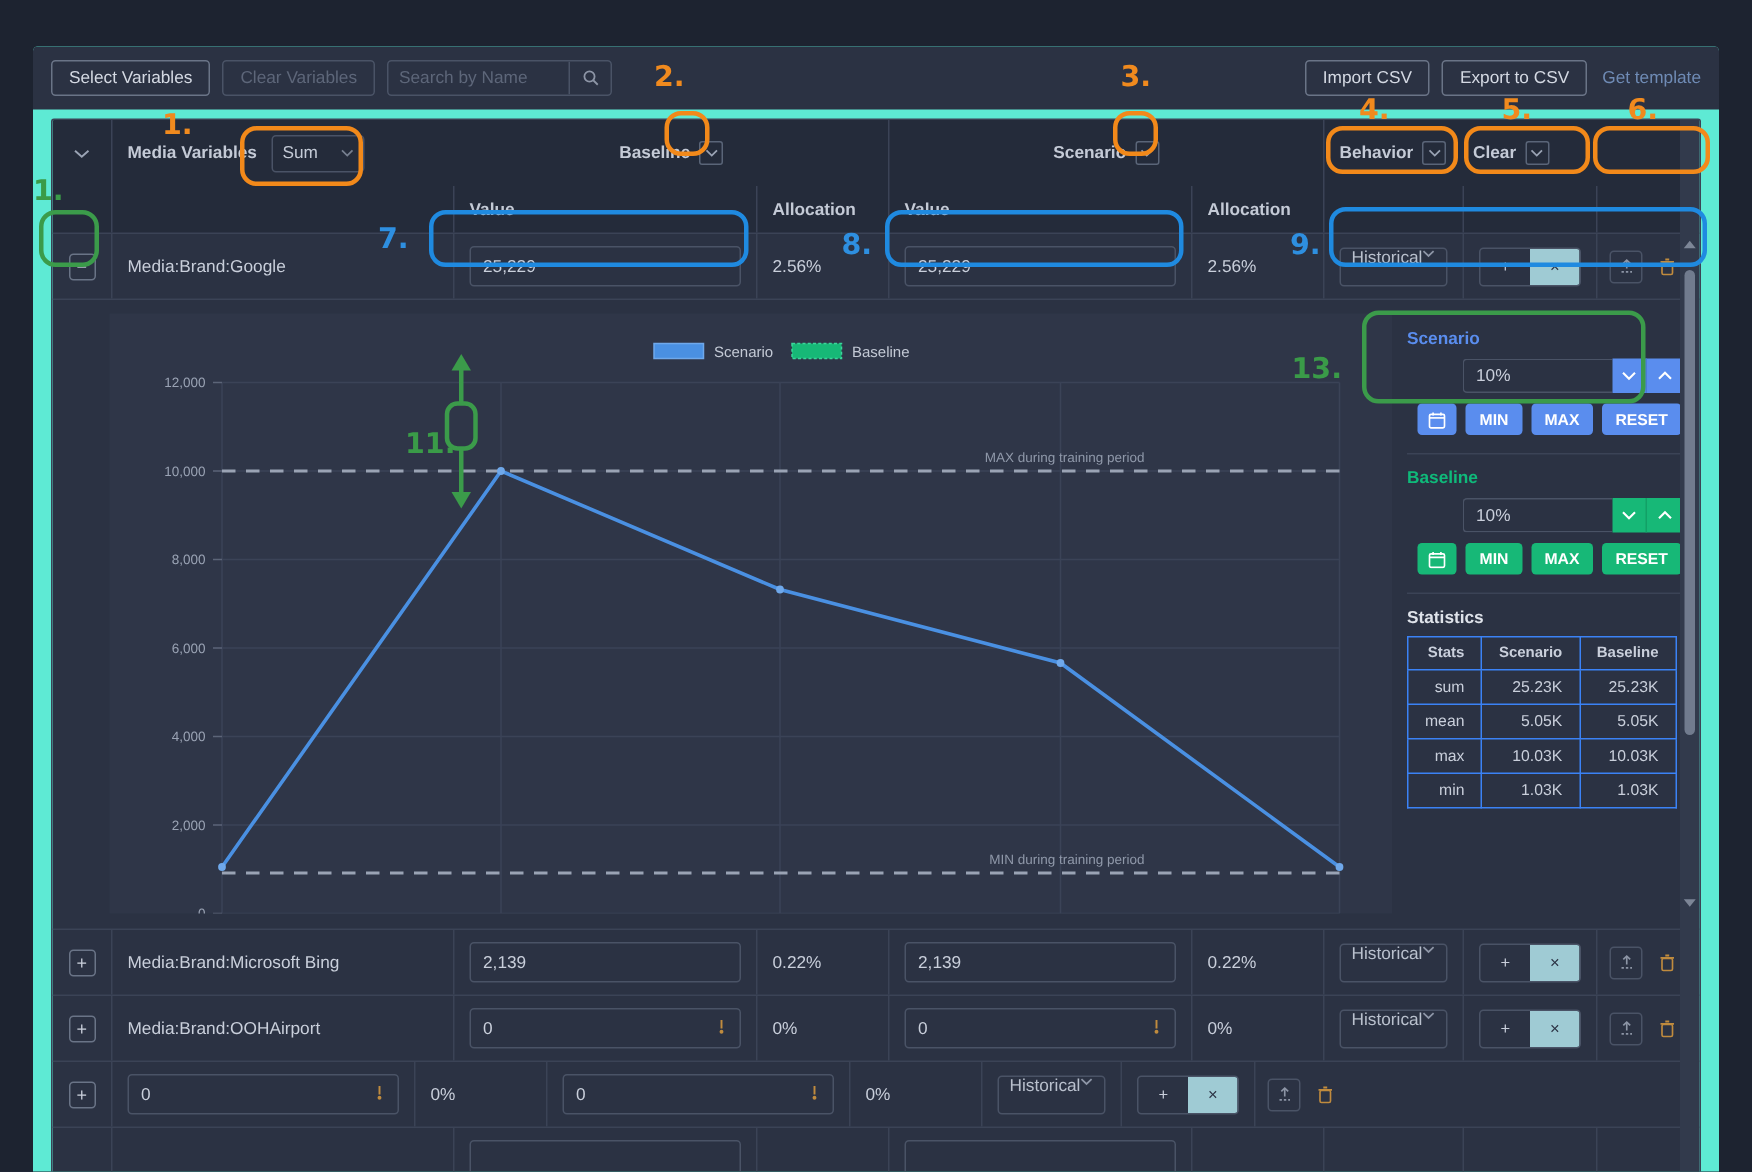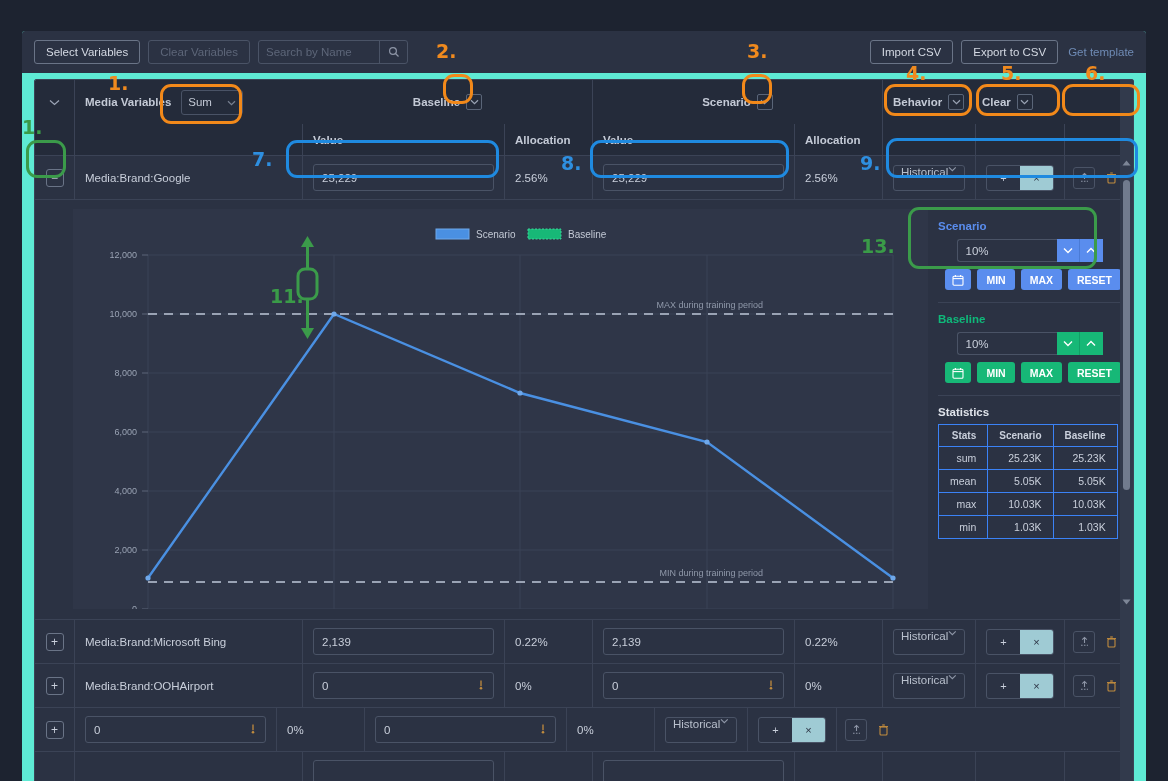--- a/index.html
+++ b/index.html
@@ -185,21 +185,21 @@
     background: #2f3648; position: relative;
   }
   .sidepanel {
     flex: 1; padding: 14px 12px 0 10px; position: relative;
   }
 
   .sp-title { font-size: 11.5px; font-weight: bold; margin-bottom: 7px; }
   .sp-title.scenario { color: #5a8dee; }
   .sp-title.baseline { color: #0fb97a; }
 
-  .pctrow { display: flex; align-items: stretch; height: 23px; margin-bottom: 7px; justify-content: center; }
+  .pctrow { display: flex; align-items: stretch; height: 23px; margin-bottom: 7px; justify-content: flex-end; }
   .pctbox {
     width: 100px; border: 1px solid #4a5366; border-right: 0;
     border-radius: 3px 0 0 3px;
     color: #c9cfdb; font-size: 11.5px;
     display: flex; align-items: center; padding: 0 8px;
   }
   .stepper { display: flex; }
   .stepper div {
     width: 23px; display: flex; align-items: center; justify-content: center;
     cursor: pointer; color: #fff;

